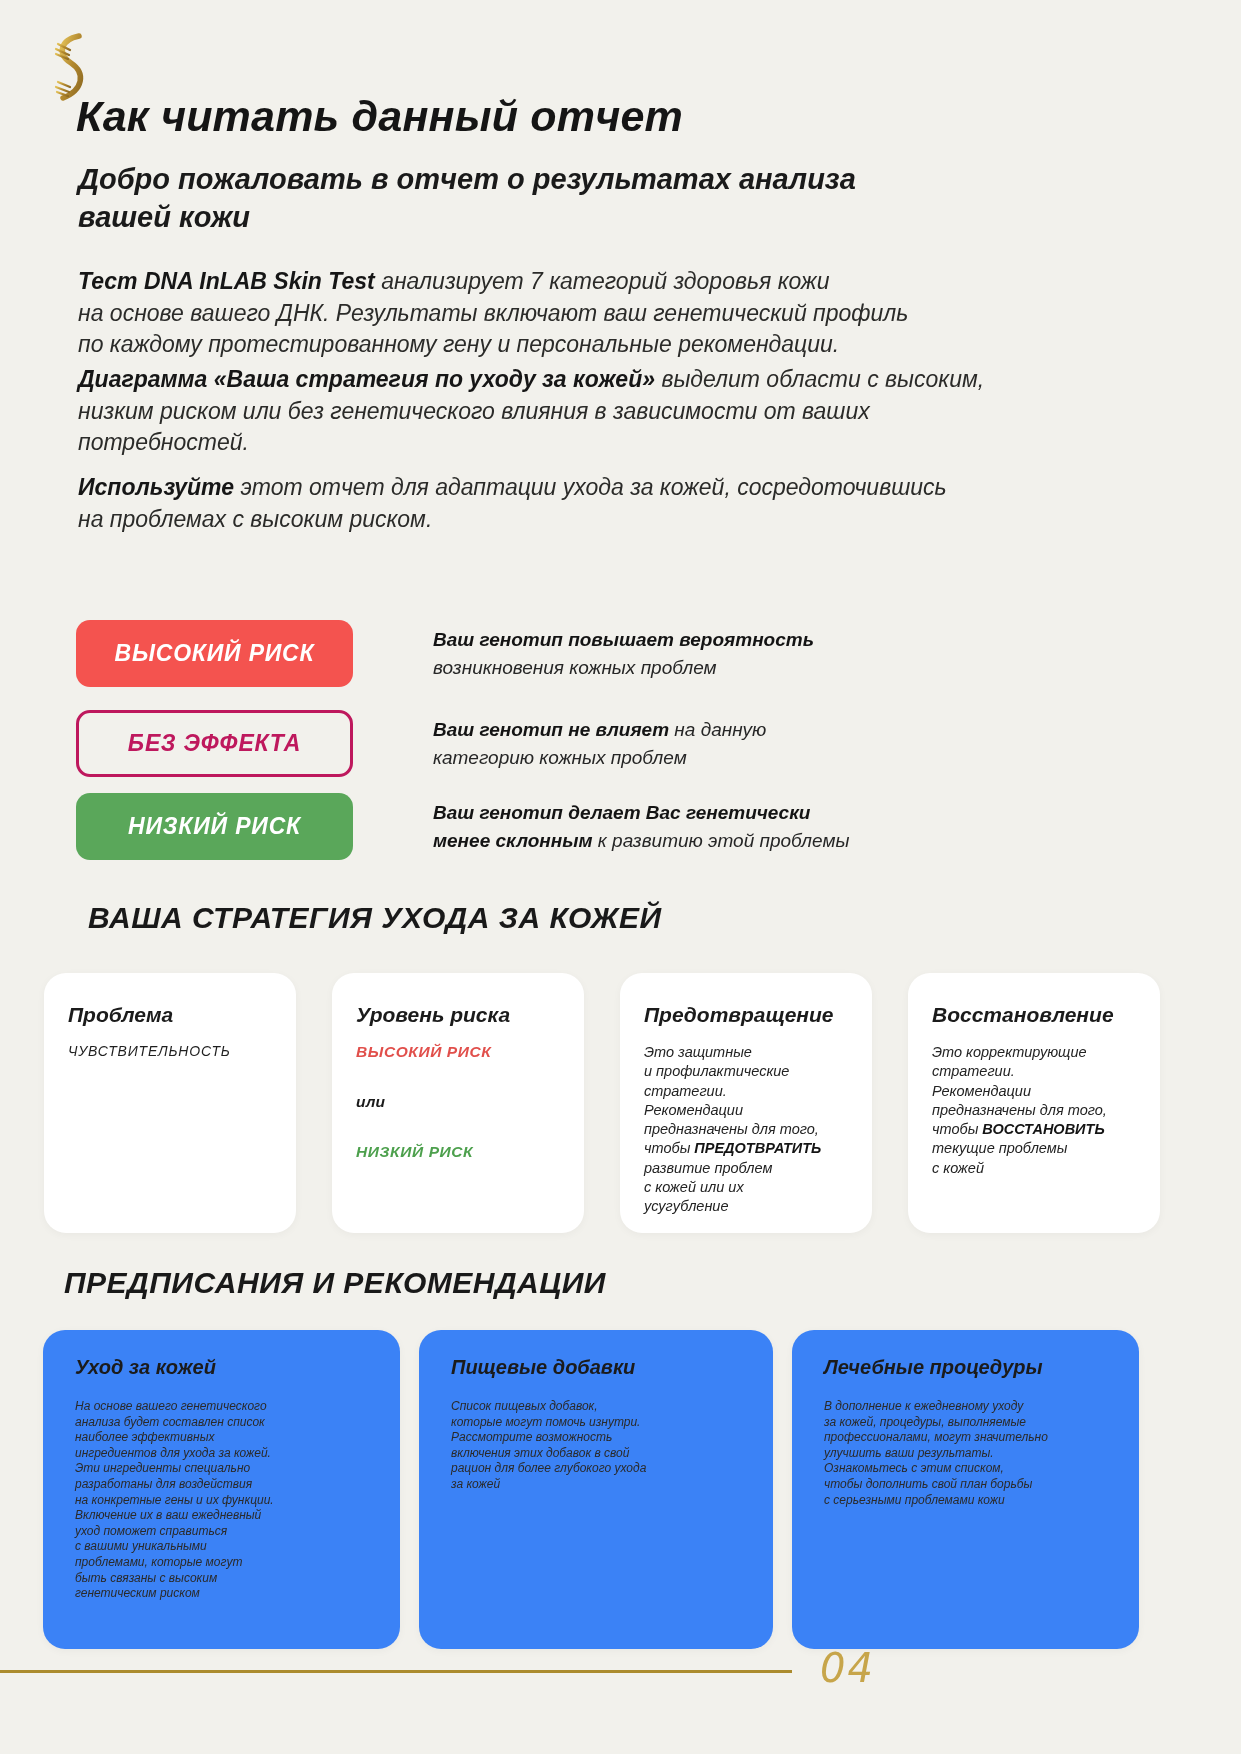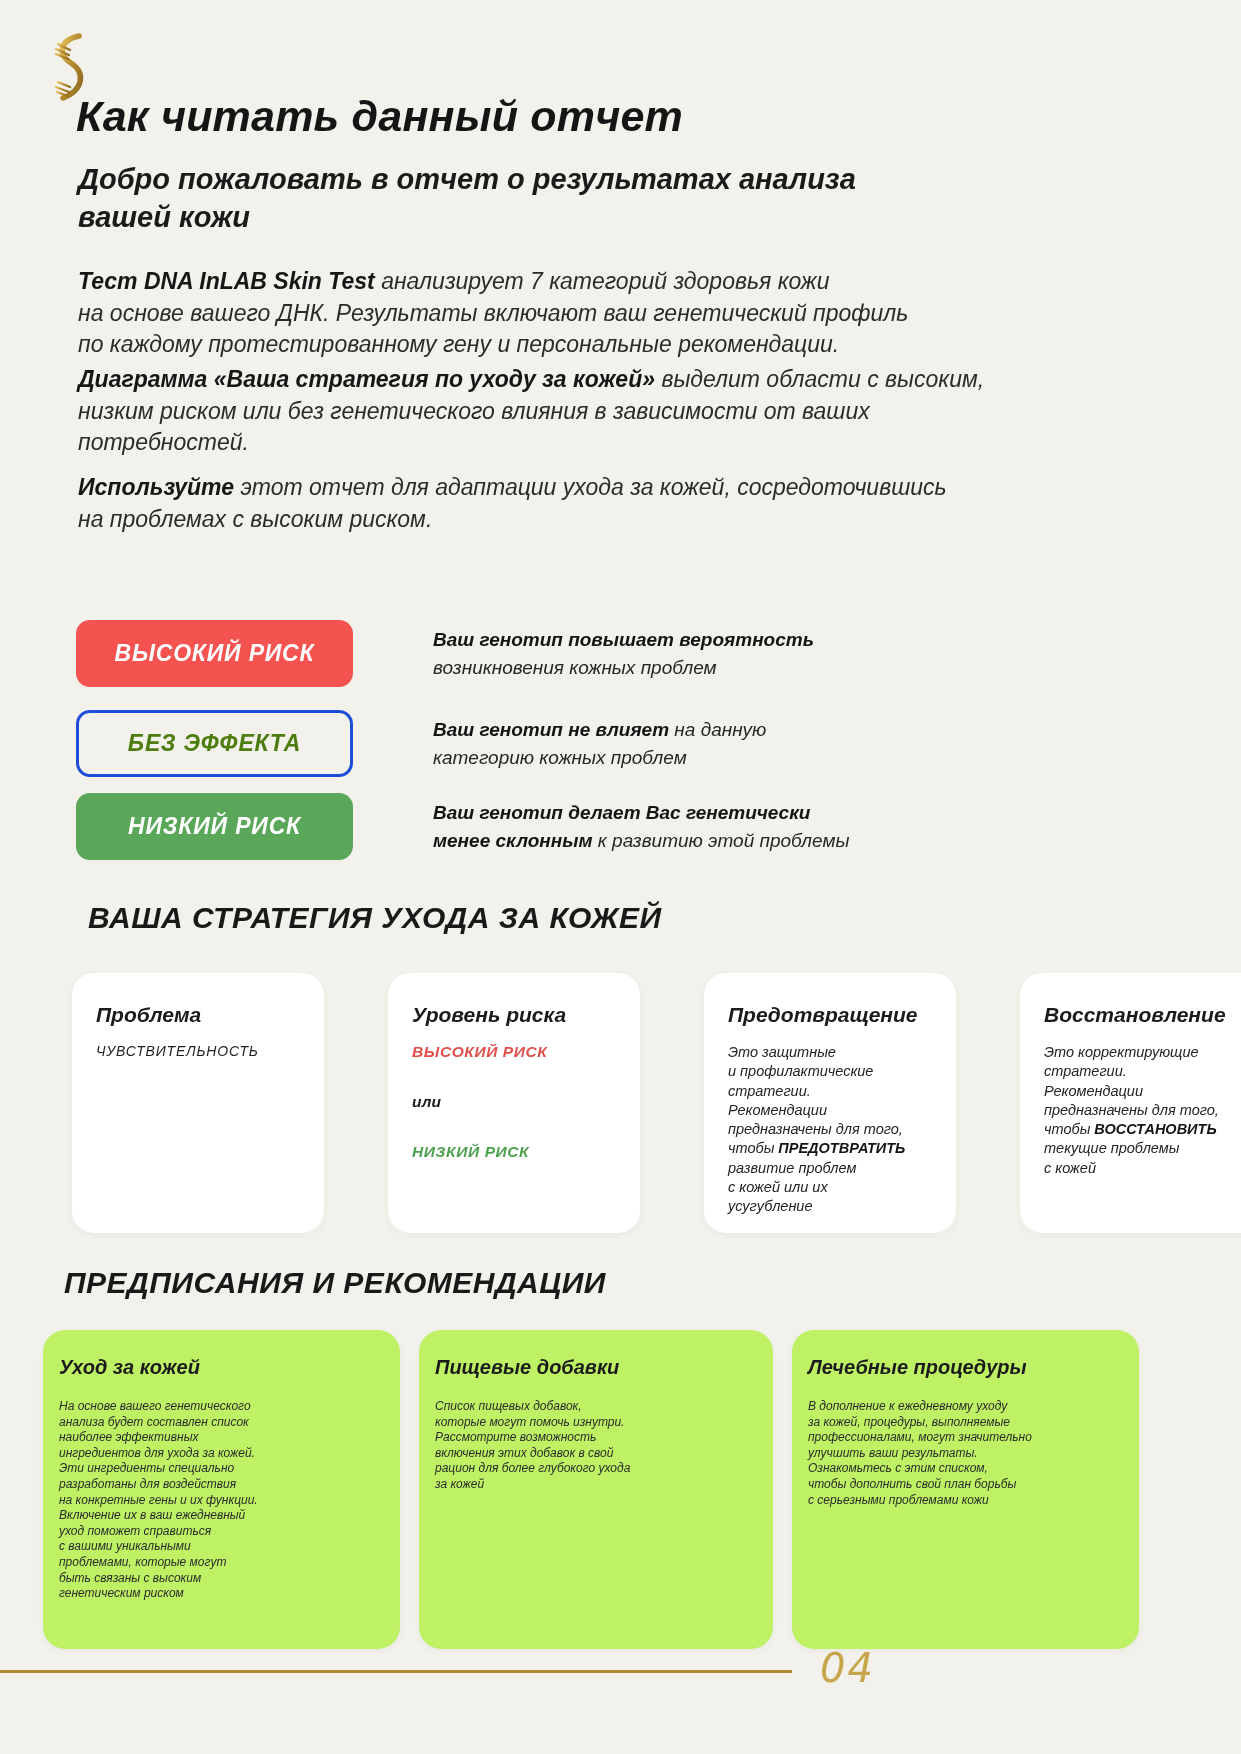--- a/index.html
+++ b/index.html
@@ -42,56 +42,56 @@
   .lr1{top:620px;}
   .lr2{top:710px;}
   .lr3{top:793px;}
   .badge{
     width:277px;height:67px;border-radius:14px;
     display:flex;align-items:center;justify-content:center;
     font-weight:700;font-size:23px;letter-spacing:0.8px;
     box-sizing:border-box;flex:none;
   }
   .badge.high{background:#f4534f;color:#ffffff;}
-  .badge.none{border:3px solid #1d4ed8;color:#4d7c0f;background:transparent;}
+  .badge.none{border:3px solid #be185d;color:#be185d;background:transparent;}
   .badge.low{background:#5aa75a;color:#ffffff;}
   .legend-desc{
     margin-left:80px;font-size:19px;line-height:1.45;color:#262626;width:560px;
   }
   .legend-desc b{color:#141414;}
 
   
   .section-heading{
     left:64px;font-size:30px;font-weight:700;color:#191919;
     letter-spacing:0.5px;margin:0;
   }
   .sh1{top:901px;margin-left:24px;}
   .sh2{top:1266px;}
 
   
   .strategy-cards{left:44px;top:973px;display:flex;gap:36px;}
   .scard{
     background:#ffffff;border-radius:22px;
     width:252px;height:260px;box-sizing:border-box;
-    padding:30px 24px;box-shadow:0 2px 8px rgba(0,0,0,0.04);margin-left:28px;
+    padding:30px 24px;box-shadow:0 2px 8px rgba(0,0,0,0.04);
   }
   .scard h3{margin:0 0 16px;font-size:21px;font-weight:700;color:#1b1b1b;}
   .scard .upper{font-size:14px;letter-spacing:0.8px;color:#1f1f1f;}
   .risk-line{font-size:15.5px;font-weight:700;letter-spacing:0.6px;margin-bottom:32px;}
   .risk-line.high-text{color:#e14f4b;}
   .risk-line.or-text{color:#1b1b1b;letter-spacing:0.2px;}
   .risk-line.low-text{color:#4da04d;margin-bottom:0;}
   .scard .small{font-size:14.5px;line-height:1.33;white-space:pre-line;color:#232323;}
   .scard .small b{color:#141414;}
 
   
   .presc-cards{left:43px;top:1330px;display:flex;gap:19px;}
   .pcard{
-    background:#bef264;border-radius:22px;height:319px;
-    box-sizing:border-box;padding:26px 16px;
+    background:#3b82f6;border-radius:22px;height:319px;
+    box-sizing:border-box;padding:26px 32px;
     box-shadow:0 2px 8px rgba(0,0,0,0.04);
   }
   .pcard.w1{width:357px;}
   .pcard.w2{width:354px;}
   .pcard.w3{width:347px;}
   .pcard h3{margin:0 0 13px;font-size:20px;font-weight:700;color:#1b1b1b;}
   .pcard .body{font-size:12px;line-height:1.3;white-space:pre-line;color:#2a2a2a;margin-top:20px;}
 
   
   .footer-rule{left:0;top:1670px;width:792px;height:3px;background:#ab8b2e;}

